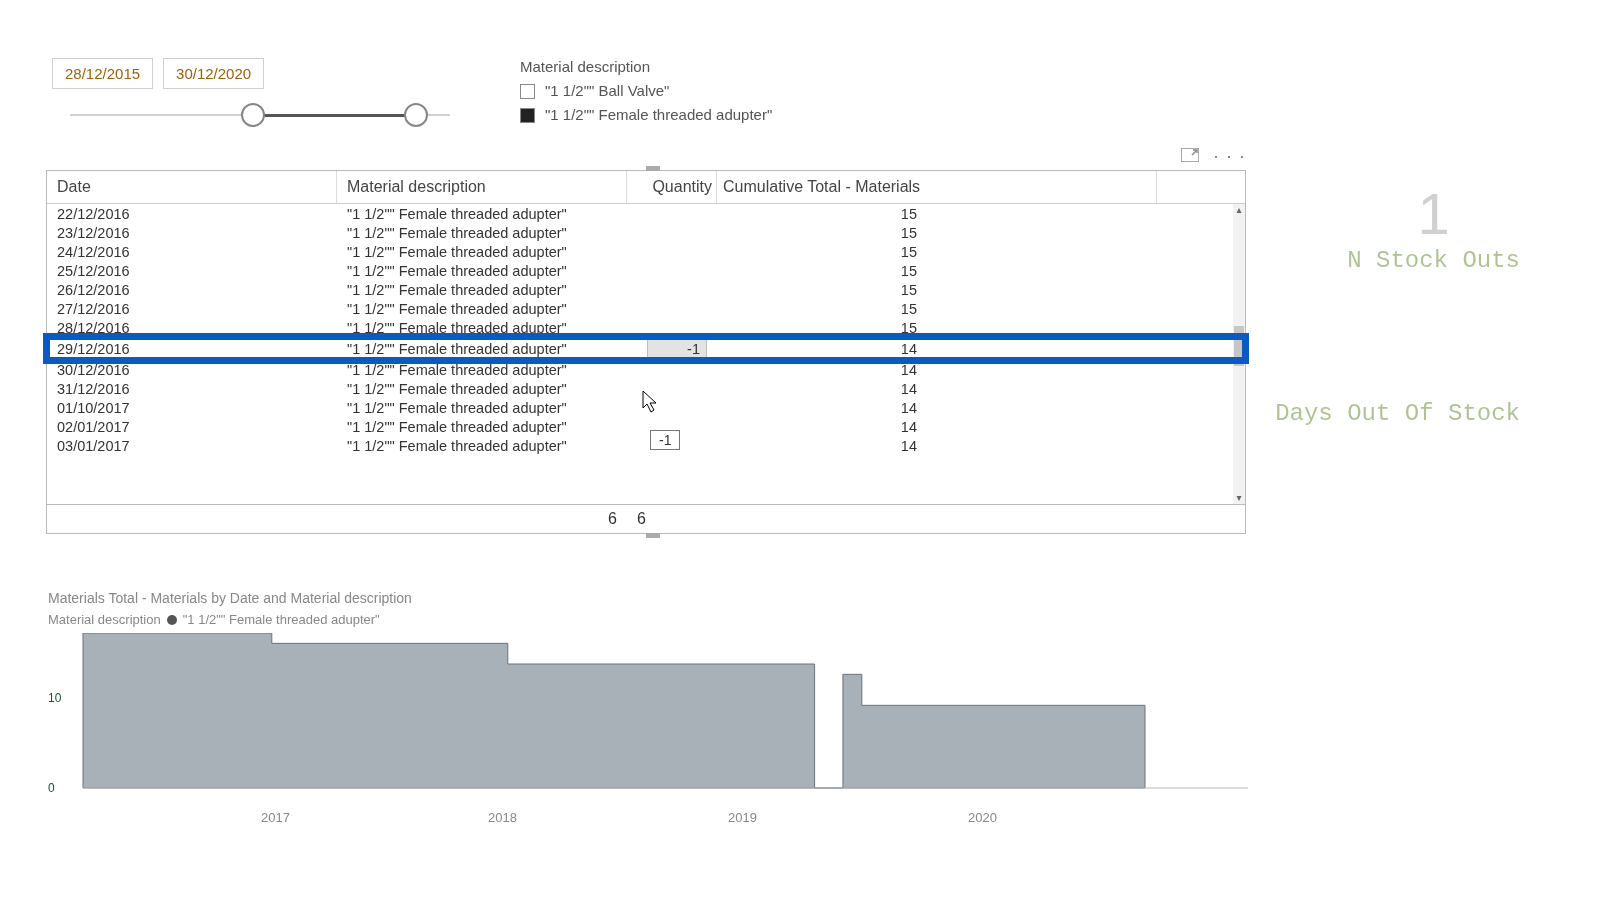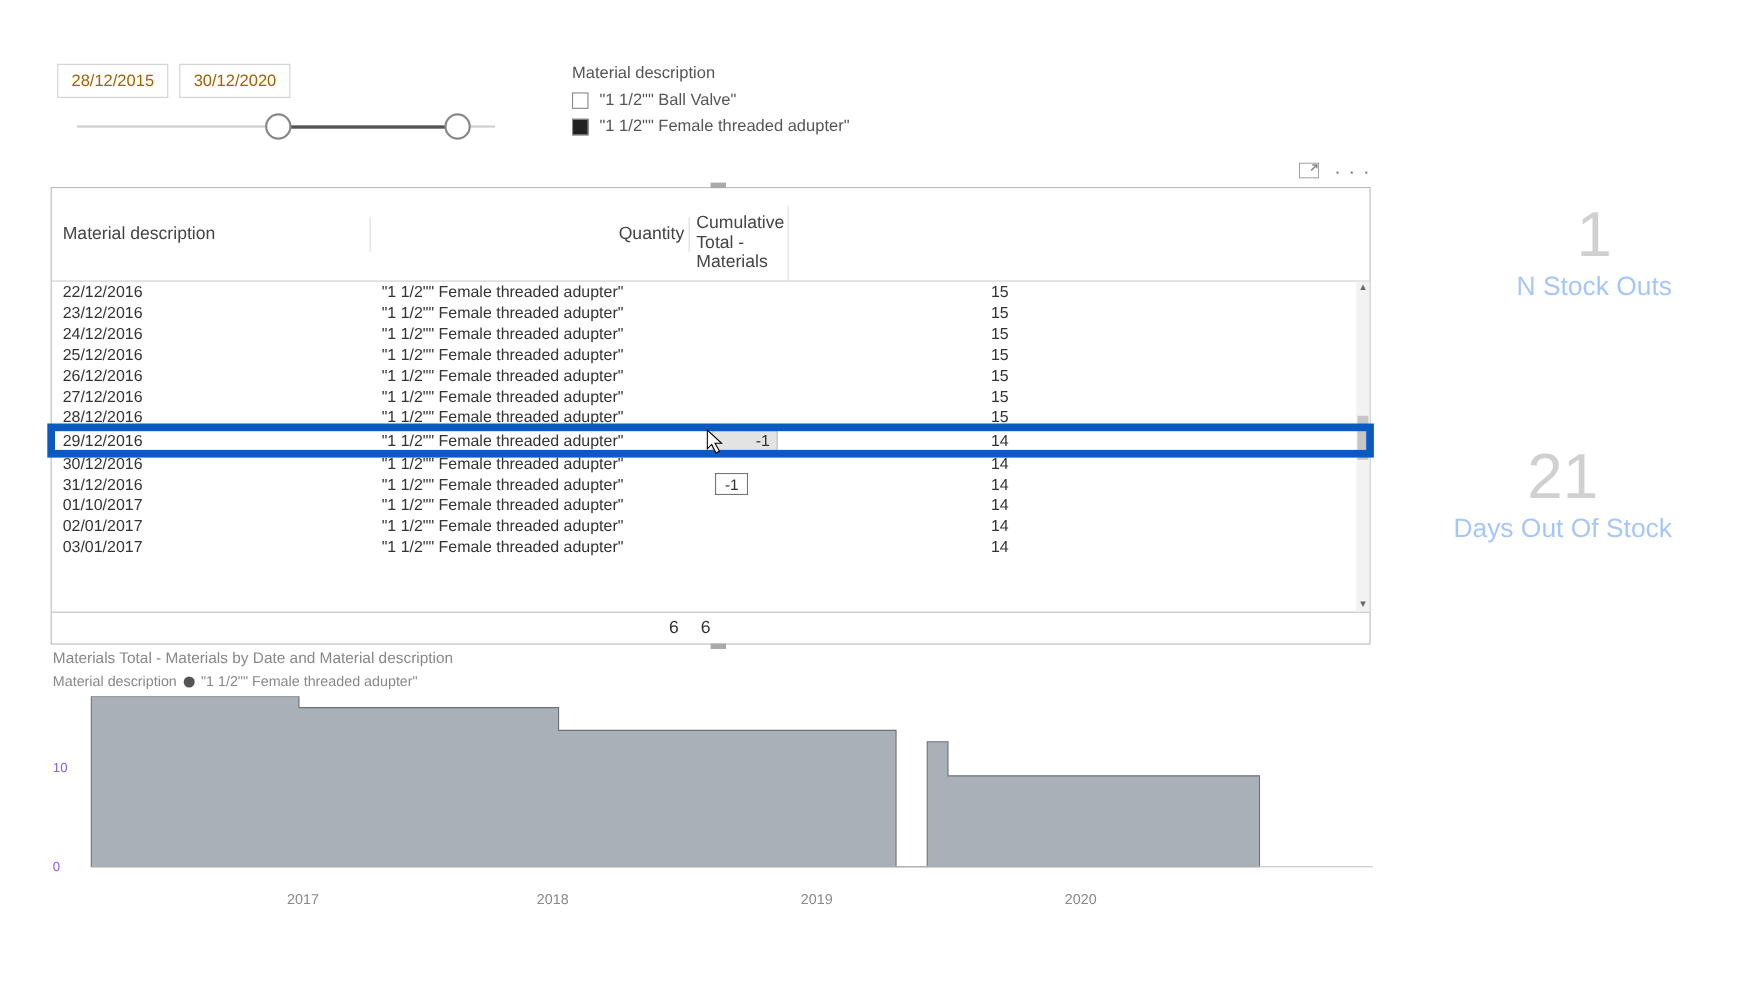--- a/index.html
+++ b/index.html
@@ -139,34 +139,34 @@
   .kpi {
     position: absolute;
     right: 80px;
     text-align: center;
     color: #bbb;
     opacity: .45;
   }
   .kpi.k1 { top: 180px; }
   .kpi.k2 { top: 400px; }
   .kpi .num { font-size: 58px; font-weight: 300; color: #999; }
-  .kpi .lbl { font-size: 24px; color: #3b82f6; }
+  .kpi .lbl { font-size: 24px; color: #4d7c0f; font-family: Liberation Mono, monospace; }
 
   
   .chart-wrap {
     position: absolute;
     left: 48px; top: 590px;
     width: 1200px;
   }
   .chart-title { font-size: 14px; color: #888; margin-bottom: 6px; }
   .chart-legend { font-size: 13px; color: #888; display:flex; align-items:center; gap:6px; margin-bottom: 6px;}
   .chart-legend .dot { width:10px; height:10px; border-radius:50%; background:#555; display:inline-block;}
   .chart-area { position: relative; height: 190px; }
   .chart-area svg { position:absolute; left:0; top:0; }
-  .y-tick { position:absolute; left:0; font-size:12px; color:#8b5cf6; }
+  .y-tick { position:absolute; left:0; font-size:12px; color:#14532d; }
   .x-tick { position:absolute; bottom:-2px; font-size:13px; color:#888; }
 
   .resize-notch { position:absolute; width:14px; height:5px; background:#aaa; }
 </style>
 </head>
 <body>
 
 <div class="slicer-date">
   <div class="box">28/12/2015</div>
   <div class="box">30/12/2020</div>
@@ -197,23 +197,24 @@
         <path d="M12 2 L16 2 L16 5" fill="none" stroke="#888" stroke-width="1.4"></path>
         <line x1="16" y1="2" x2="11" y2="7" stroke="#888" stroke-width="1.4"></line>
       </svg>
   </span>
   <span style="font-size:18px; letter-spacing:1px;">· · ·</span>
 </div>
 
 <div class="table-wrap">
   <div class="resize-notch" style="left:50%; top:-5px;"></div>
   <div class="thead">
+    <div class="c">Date</div>
     <div class="c">Material description</div>
     <div class="c col-qty" style="padding-right:4px !important;">Quantity</div>
-    <div class="c" style="padding-left:6px;margin-top:16px;">Cumulative Total - Materials</div>
+    <div class="c" style="padding-left:6px;">Cumulative Total - Materials</div>
     <div class="c"></div>
   </div>
 
   <div class="tbody" id="tbody">
     <div class="trow">
         <div class="c">22/12/2016</div>
         <div class="c">"1 1/2"" Female threaded adupter"</div>
         <div class="c col-qty"></div>
         <div class="c col-cum">15</div>
         <div class="c"></div>
@@ -323,21 +324,20 @@
       <path d="M1 1 L1 18 L5 14 L9 22 L12 20 L8 13 L14 13 Z" fill="#fff" stroke="#000" stroke-width="1"></path>
     </svg>
 </div>
 <div class="tooltip-val">-1</div>
 
 <div class="kpi k1">
   <div class="num">1</div>
   <div class="lbl">N Stock Outs</div>
 </div>
 <div class="kpi k2">
-  <div class="num">21</div>
   <div class="lbl">Days Out Of Stock</div>
 </div>
 
 <div class="chart-wrap">
   <div class="chart-title">Materials Total - Materials by Date and Material description</div>
   <div class="chart-legend">
     <span>Material description</span>
     <span class="dot"></span>
     <span>"1 1/2"" Female threaded adupter"</span>
   </div>

